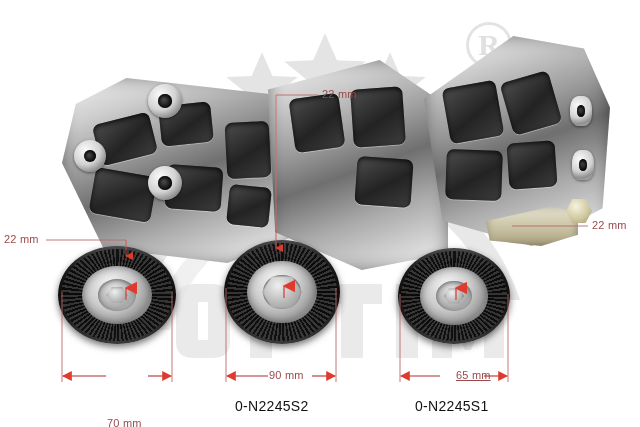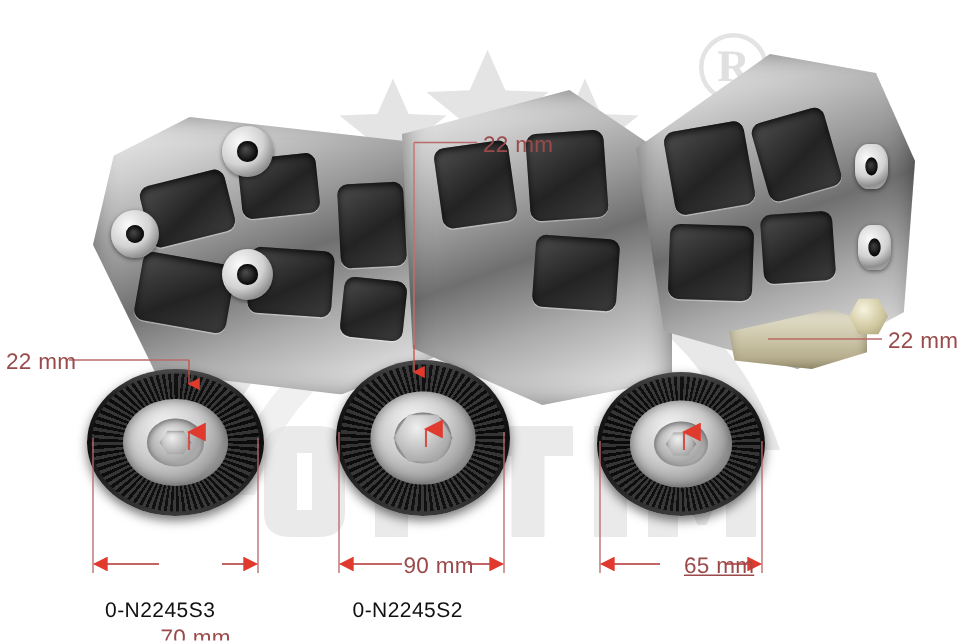--- a/index.html
+++ b/index.html
@@ -94,21 +94,21 @@
   }
   #bolt-head-right {
     position:absolute; left:566px; top:198px; width:26px; height:26px; border-radius:4px;
     background:radial-gradient(circle at 38% 32%, #f6f3dd, #cfc79f 55%, #9b9268 100%);
     clip-path:polygon(25% 4%, 75% 4%, 100% 50%, 75% 96%, 25% 96%, 0% 50%);
   }
 
   
   #dims { position:absolute; left:0; top:0; width:640px; height:427px; }
   .dimtext {
-    position:absolute; color:#9a4a4a; font-size:15px; letter-spacing:.2px;
+    position:absolute; color:#9a4a4a; font-size:11px; letter-spacing:.2px;
     font-family:"Liberation Sans", sans-serif; white-space:nowrap;
   }
   .partnum {
     position:absolute; color:#111; font-size:14px; letter-spacing:.3px;
     font-family:"Liberation Sans", sans-serif; white-space:nowrap;
   }
 </style>
 </head>
 <body>
 
@@ -253,16 +253,16 @@
   </svg>
 
   <div class="dimtext" style="left:107px; top:369px;margin-top:48px;">70 mm</div>
   <div class="dimtext" style="left:269px; top:369px;">90 mm</div>
   <div class="dimtext" style="left:456px; top:369px;text-decoration:underline;">65 mm</div>
 
   <div class="dimtext" style="left:4px;   top:233px;">22 mm</div>
   <div class="dimtext" style="left:322px; top:88px;">22 mm</div>
   <div class="dimtext" style="left:592px; top:219px;">22 mm</div>
 
-  <div class="partnum" style="left:70px;  top:398px;">0-N2245S3</div>
   <div class="partnum" style="left:235px; top:398px;">0-N2245S2</div>
+  <div class="partnum" style="left:415px; top:398px;">0-N2245S1</div>
 
 </div>
 
 </body></html>

